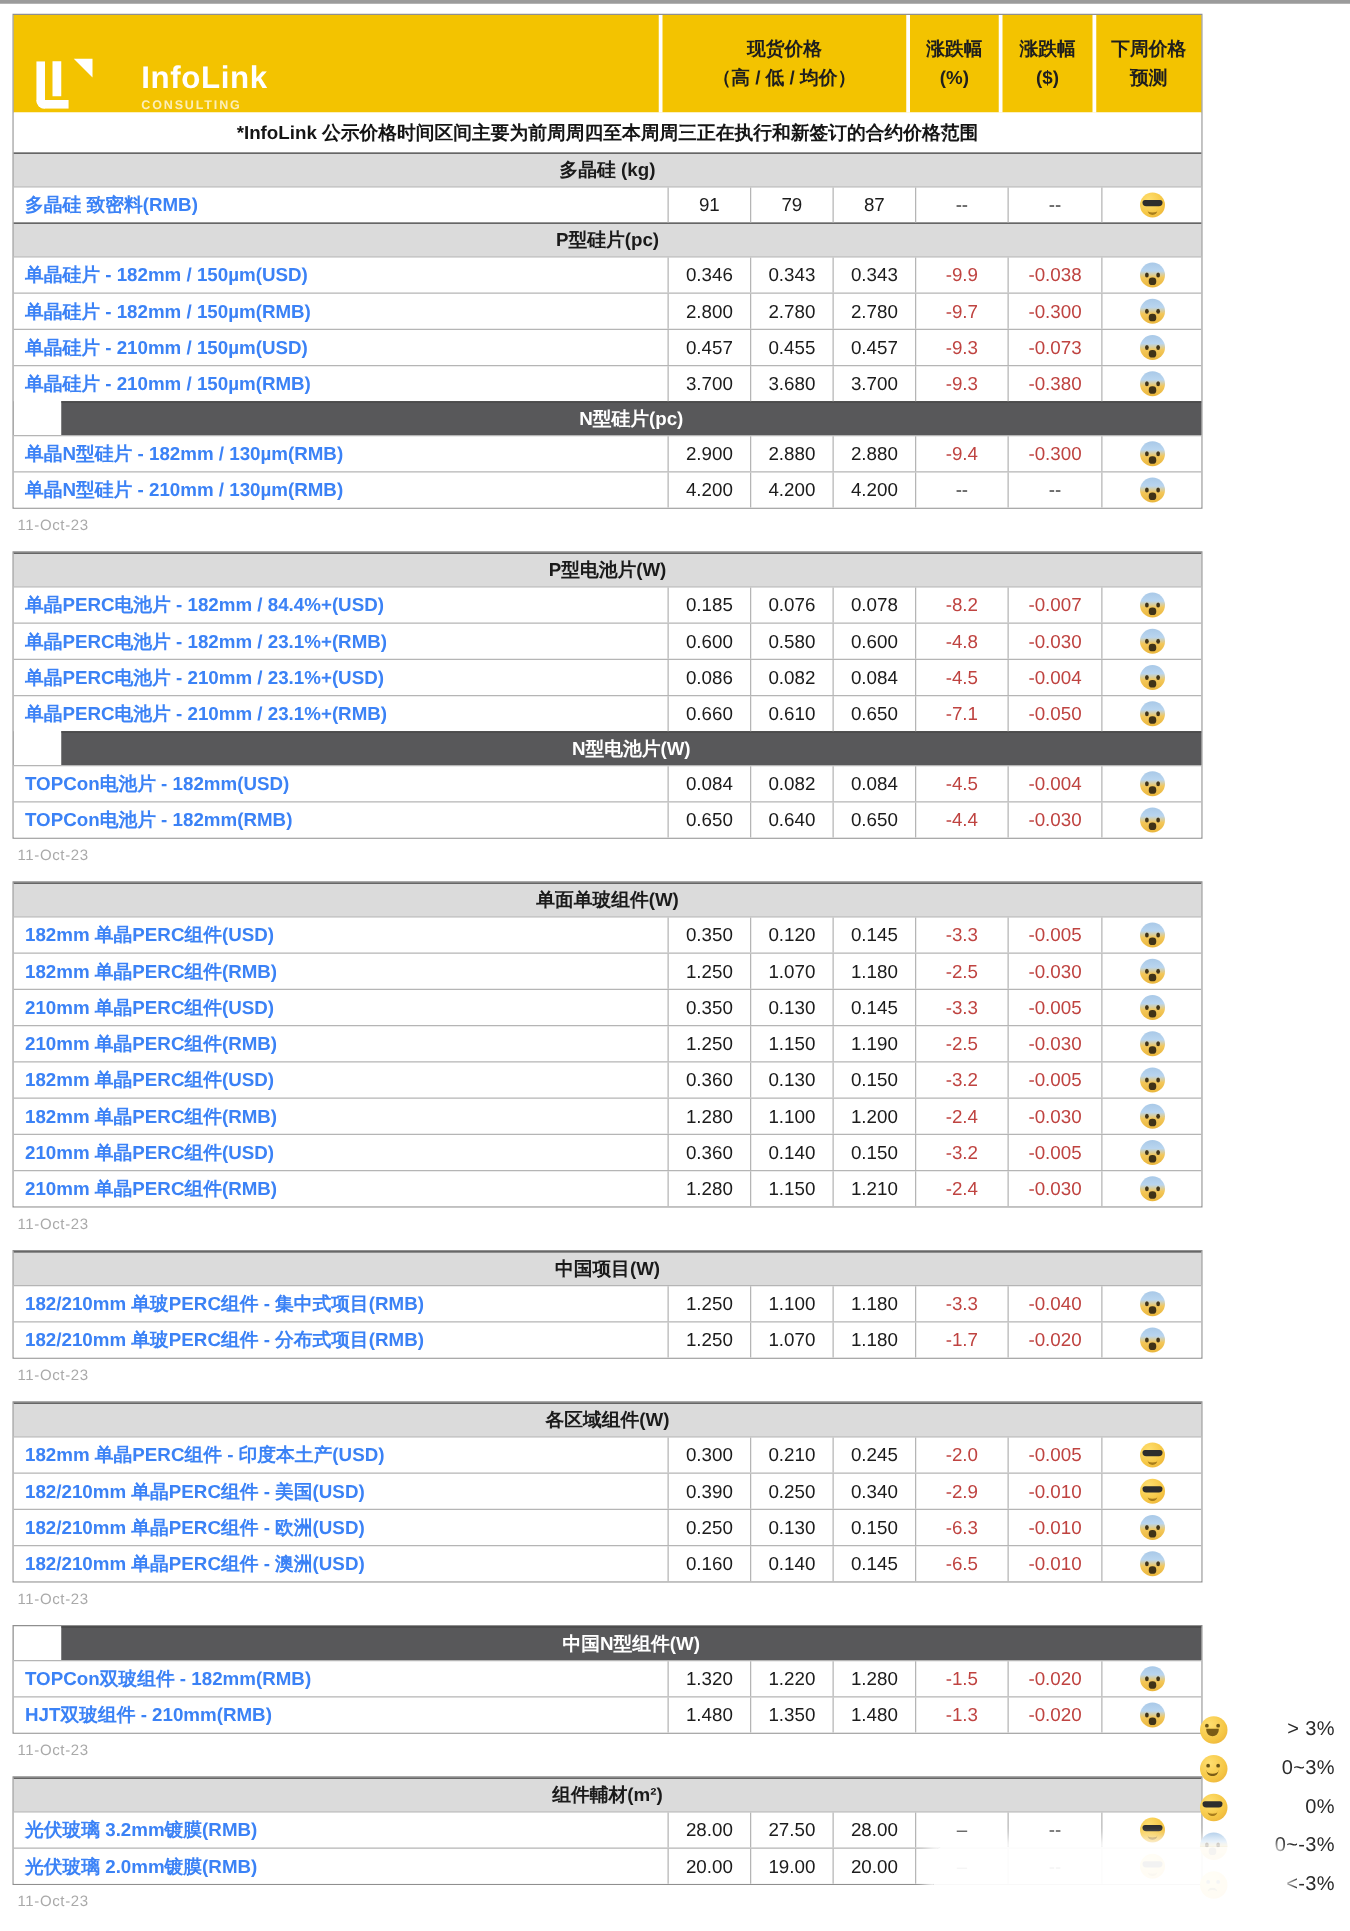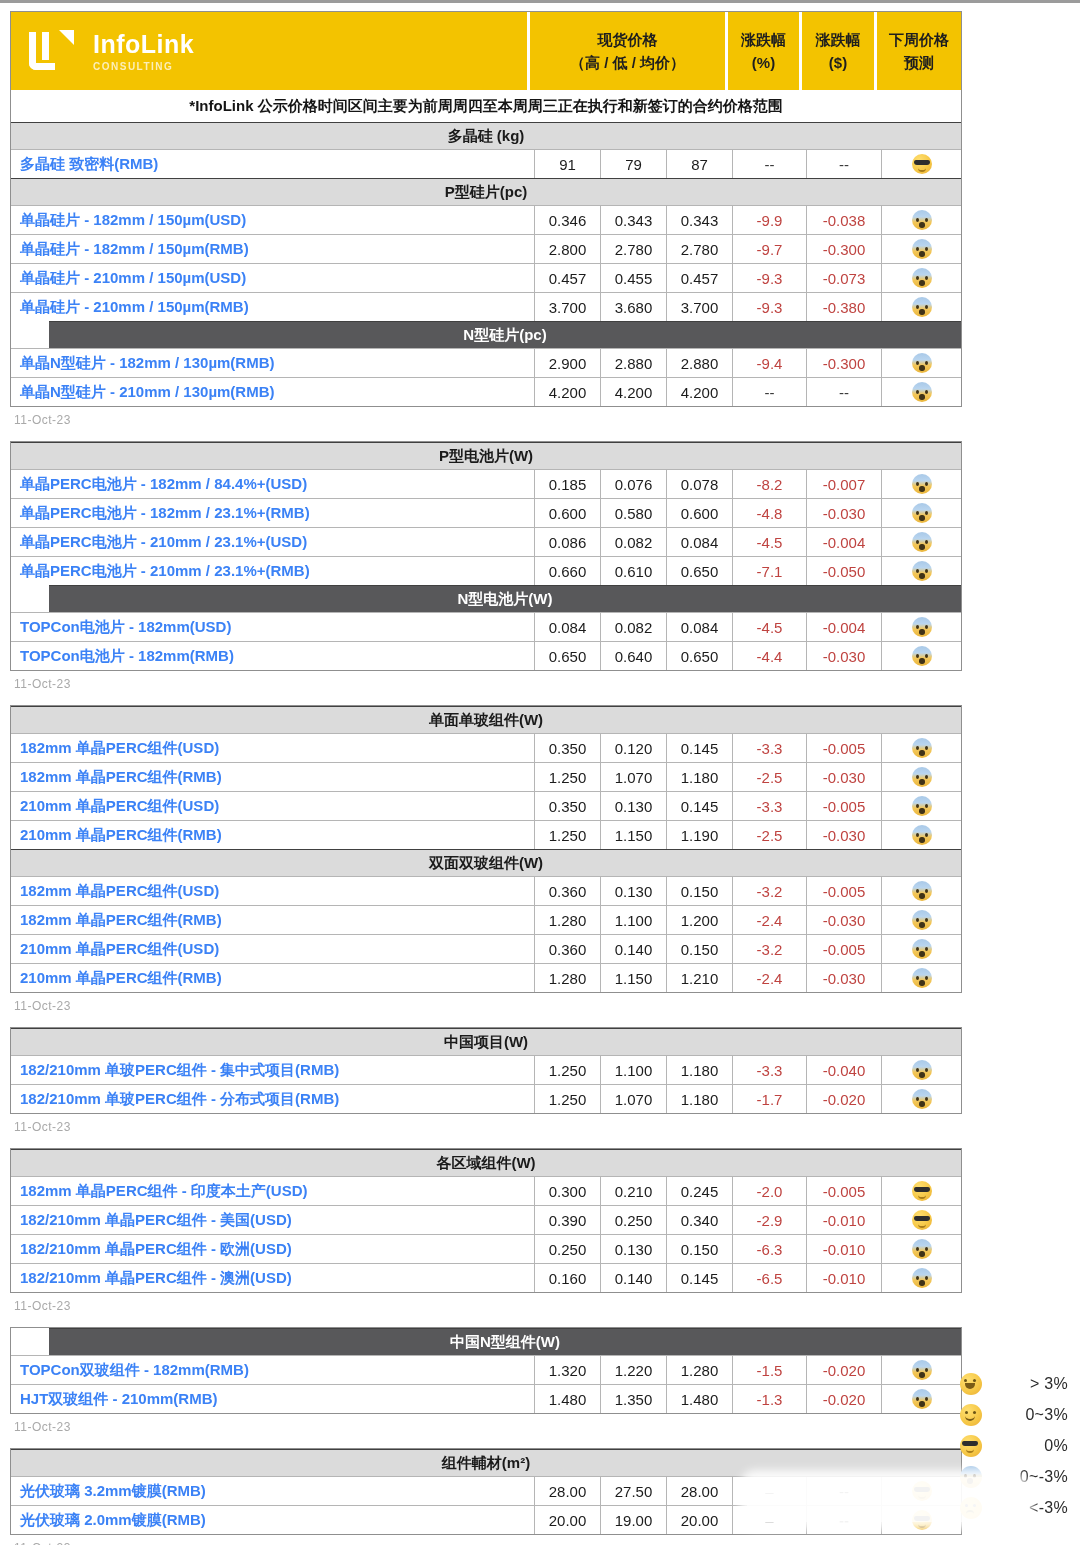--- a/index.html
+++ b/index.html
@@ -13,21 +13,21 @@
 
   #blocks { margin: 8px 0 0 10px; width: 952px; }
   .block { width: 952px; border: 1px solid #8f8f8f; background: #fff; }
   .block-date {
     height: 34px; padding: 6px 0 0 4px;
     font-size: 12px; color: #a9a9a9; letter-spacing: .5px;
   }
 
   
   .masthead { display: flex; height: 78px; background: #F3C300; }
-  .logo-zone { flex: 1; display: flex; align-items: center; padding-left: 18px; }
+  .logo-zone { flex: 1; display: flex; align-items: flex-end; padding-left: 18px; gap: 20px; }
   .logo-mark { position: relative; width: 52px; height: 44px; margin-right: 12px; }
   .lm-l { position: absolute; left: 0; top: 3px; width: 26px; height: 38px;
           border-left: 7px solid #fff; border-bottom: 7px solid #fff; border-radius: 0 0 0 7px; }
   .lm-bar { position: absolute; left: 13px; top: 3px; width: 7px; height: 28px; background: #fff; }
   .lm-tri { position: absolute; left: 30px; top: 1px; width: 0; height: 0;
             border-top: 15px solid #fff; border-left: 15px solid transparent; }
   .brand { color: #fff; font-size: 25px; font-weight: bold; letter-spacing: .5px; }
   .brand-sub { color: rgba(255,255,255,.72); font-size: 10px; font-weight: bold; letter-spacing: 1.5px; margin-top: 2px; }
   .mh-col { border-left: 3px solid #fff; display: flex; flex-direction: column;
             align-items: center; justify-content: center; gap: 6px;
@@ -321,21 +321,20 @@
           <div class="c-name">210mm 单晶PERC组件(RMB)</div>
           <div class="c-num">1.250</div>
           <div class="c-num">1.150</div>
           <div class="c-num">1.190</div>
           <div class="c-pct neg">-2.5</div>
           <div class="c-usd neg">-0.030</div>
           <div class="c-emoji">
             <div class="emo scream"></div>
           </div>
         </div>
-        <div class="section-header light">双面双玻组件(W)</div>
         <div class="row">
           <div class="c-name">182mm 单晶PERC组件(USD)</div>
           <div class="c-num">0.360</div>
           <div class="c-num">0.130</div>
           <div class="c-num">0.150</div>
           <div class="c-pct neg">-3.2</div>
           <div class="c-usd neg">-0.005</div>
           <div class="c-emoji">
             <div class="emo scream"></div>
           </div>

